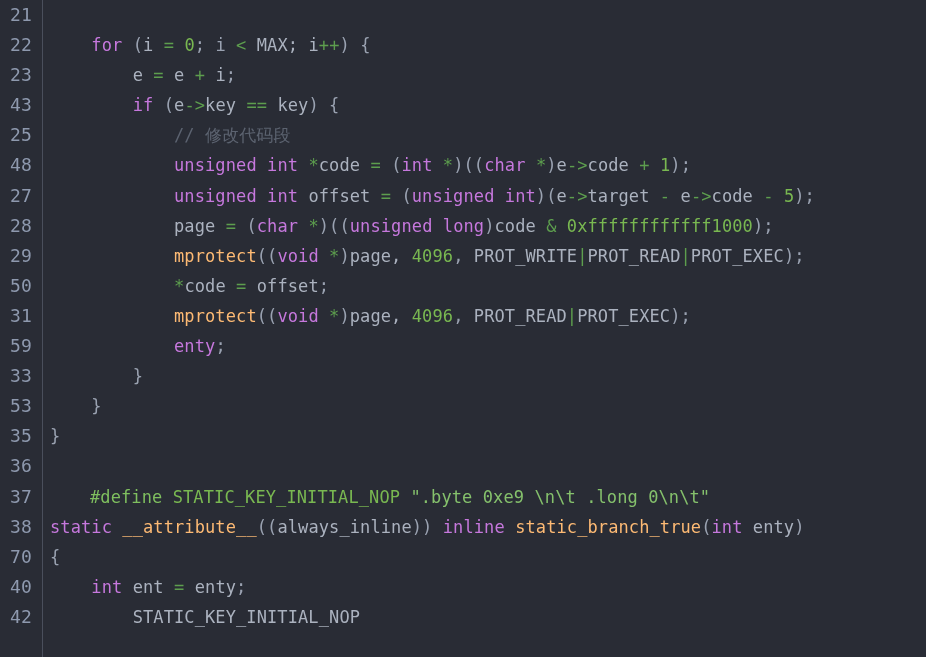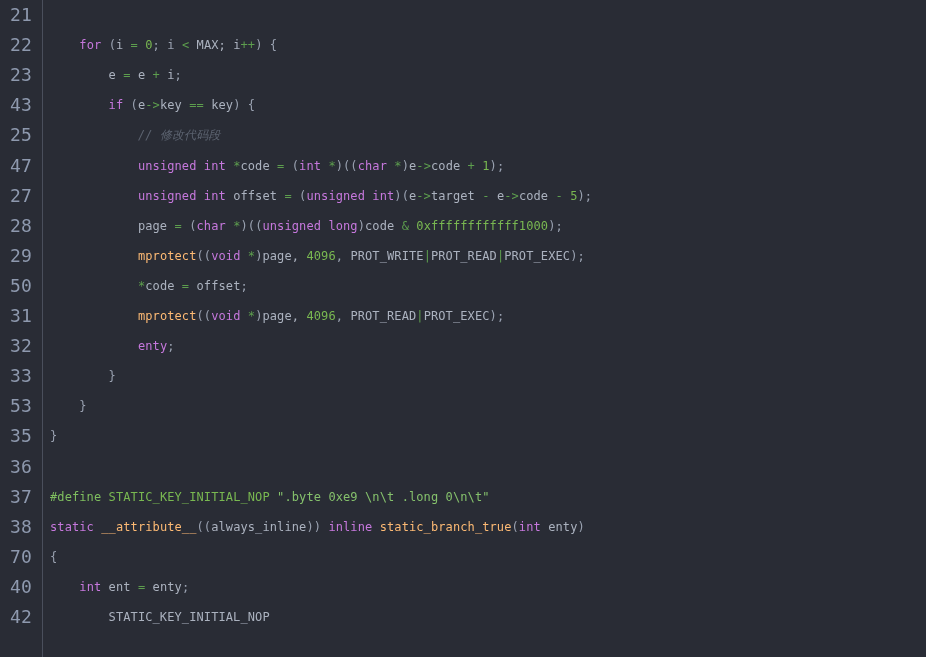--- a/index.html
+++ b/index.html
@@ -25,21 +25,21 @@
 
   .code-area {
     position: relative;
     flex: 1 1 auto;
     display: flex;
     flex-direction: column;
   }
 
   .line {
     display: flex;
-    align-items: flex-end;
+    align-items: flex-start;
     height: 30.1px;
     min-height: 30.1px;
     box-sizing: border-box;
   }
 
   .gutter {
     flex: 0 0 auto;
     width: 32px;
     padding-right: 9px;
     text-align: right;
@@ -57,36 +57,36 @@
     top: 0;
     bottom: 0;
     width: 1px;
     background: #4a4f5c;
   }
 
   .code {
     flex: 1 1 auto;
     padding-left: 9px;
     white-space: pre;
-    font-size: 12px;
+    font-size: 17px;
     line-height: 30px;
     color: #abb2bf;
     letter-spacing: 0.1px;
     overflow: hidden;
   }
 
   
   .t-kw       { color: #c678dd; }   
   .t-op       { color: #5d9e4e; }   
   .t-num      { color: #79b851; }   
   .t-fn       { color: #fdba74; }   
   .t-id       { color: #abb2bf; }   
   .t-punc     { color: #9aa2b1; }   
-  .t-comment  { color: #5c6370; font-style: italic; }
-  .t-pre      { color: #7fbf5f; }   
+  .t-comment  { color: #5c6370; }
+  .t-pre      { color: #7fbf5f; margin-left: 40px; }   
   .t-macro    { color: #79b851; }   
   .t-str      { color: #85c16c; }   
   .t-strnum   { color: #b5c94f; }   
 </style>
 </head>
 <body>
 
 <div id="editor">
   <div class="code-area">
     <div class="gutter-rule"></div>
@@ -105,21 +105,21 @@
         </div>
         <div class="line">
           <div class="gutter">43</div>
           <div class="code"><span class="t-id">        </span><span class="t-kw">if</span><span class="t-id"> </span><span class="t-punc">(</span><span class="t-id">e</span><span class="t-op">-&gt;</span><span class="t-id">key </span><span class="t-op">==</span><span class="t-id"> key</span><span class="t-punc">) {</span></div>
         </div>
         <div class="line">
           <div class="gutter">25</div>
           <div class="code"><span class="t-id">            </span><span class="t-comment">// 修改代码段</span></div>
         </div>
         <div class="line">
-          <div class="gutter">47</div>
+          <div class="gutter">48</div>
           <div class="code"><span class="t-id">            </span><span class="t-kw">unsigned int</span><span class="t-id"> </span><span class="t-op">*</span><span class="t-id">code </span><span class="t-op">=</span><span class="t-id"> </span><span class="t-punc">(</span><span class="t-kw">int</span><span class="t-id"> </span><span class="t-op">*</span><span class="t-punc">)((</span><span class="t-kw">char</span><span class="t-id"> </span><span class="t-op">*</span><span class="t-punc">)</span><span class="t-id">e</span><span class="t-op">-&gt;</span><span class="t-id">code </span><span class="t-op">+</span><span class="t-id"> </span><span class="t-num">1</span><span class="t-punc">);</span></div>
         </div>
         <div class="line">
           <div class="gutter">27</div>
           <div class="code"><span class="t-id">            </span><span class="t-kw">unsigned int</span><span class="t-id"> offset </span><span class="t-op">=</span><span class="t-id"> </span><span class="t-punc">(</span><span class="t-kw">unsigned int</span><span class="t-punc">)(</span><span class="t-id">e</span><span class="t-op">-&gt;</span><span class="t-id">target </span><span class="t-op">-</span><span class="t-id"> e</span><span class="t-op">-&gt;</span><span class="t-id">code </span><span class="t-op">-</span><span class="t-id"> </span><span class="t-num">5</span><span class="t-punc">);</span></div>
         </div>
         <div class="line">
           <div class="gutter">28</div>
           <div class="code"><span class="t-id">            page </span><span class="t-op">=</span><span class="t-id"> </span><span class="t-punc">(</span><span class="t-kw">char</span><span class="t-id"> </span><span class="t-op">*</span><span class="t-punc">)((</span><span class="t-kw">unsigned long</span><span class="t-punc">)</span><span class="t-id">code </span><span class="t-op">&amp;</span><span class="t-id"> </span><span class="t-num">0xffffffffffff1000</span><span class="t-punc">);</span></div>
         </div>
@@ -129,21 +129,21 @@
         </div>
         <div class="line">
           <div class="gutter">50</div>
           <div class="code"><span class="t-id">            </span><span class="t-op">*</span><span class="t-id">code </span><span class="t-op">=</span><span class="t-id"> offset</span><span class="t-punc">;</span></div>
         </div>
         <div class="line">
           <div class="gutter">31</div>
           <div class="code"><span class="t-id">            </span><span class="t-fn">mprotect</span><span class="t-punc">((</span><span class="t-kw">void</span><span class="t-id"> </span><span class="t-op">*</span><span class="t-punc">)</span><span class="t-id">page, </span><span class="t-num">4096</span><span class="t-punc">, </span><span class="t-id">PROT_READ</span><span class="t-op">|</span><span class="t-id">PROT_EXEC</span><span class="t-punc">);</span></div>
         </div>
         <div class="line">
-          <div class="gutter">32</div>
+          <div class="gutter">59</div>
           <div class="code"><span class="t-id">            </span><span class="t-kw">enty</span><span class="t-punc">;</span></div>
         </div>
         <div class="line">
           <div class="gutter">33</div>
           <div class="code"><span class="t-punc">        }</span></div>
         </div>
         <div class="line">
           <div class="gutter">53</div>
           <div class="code"><span class="t-punc">    }</span></div>
         </div>

